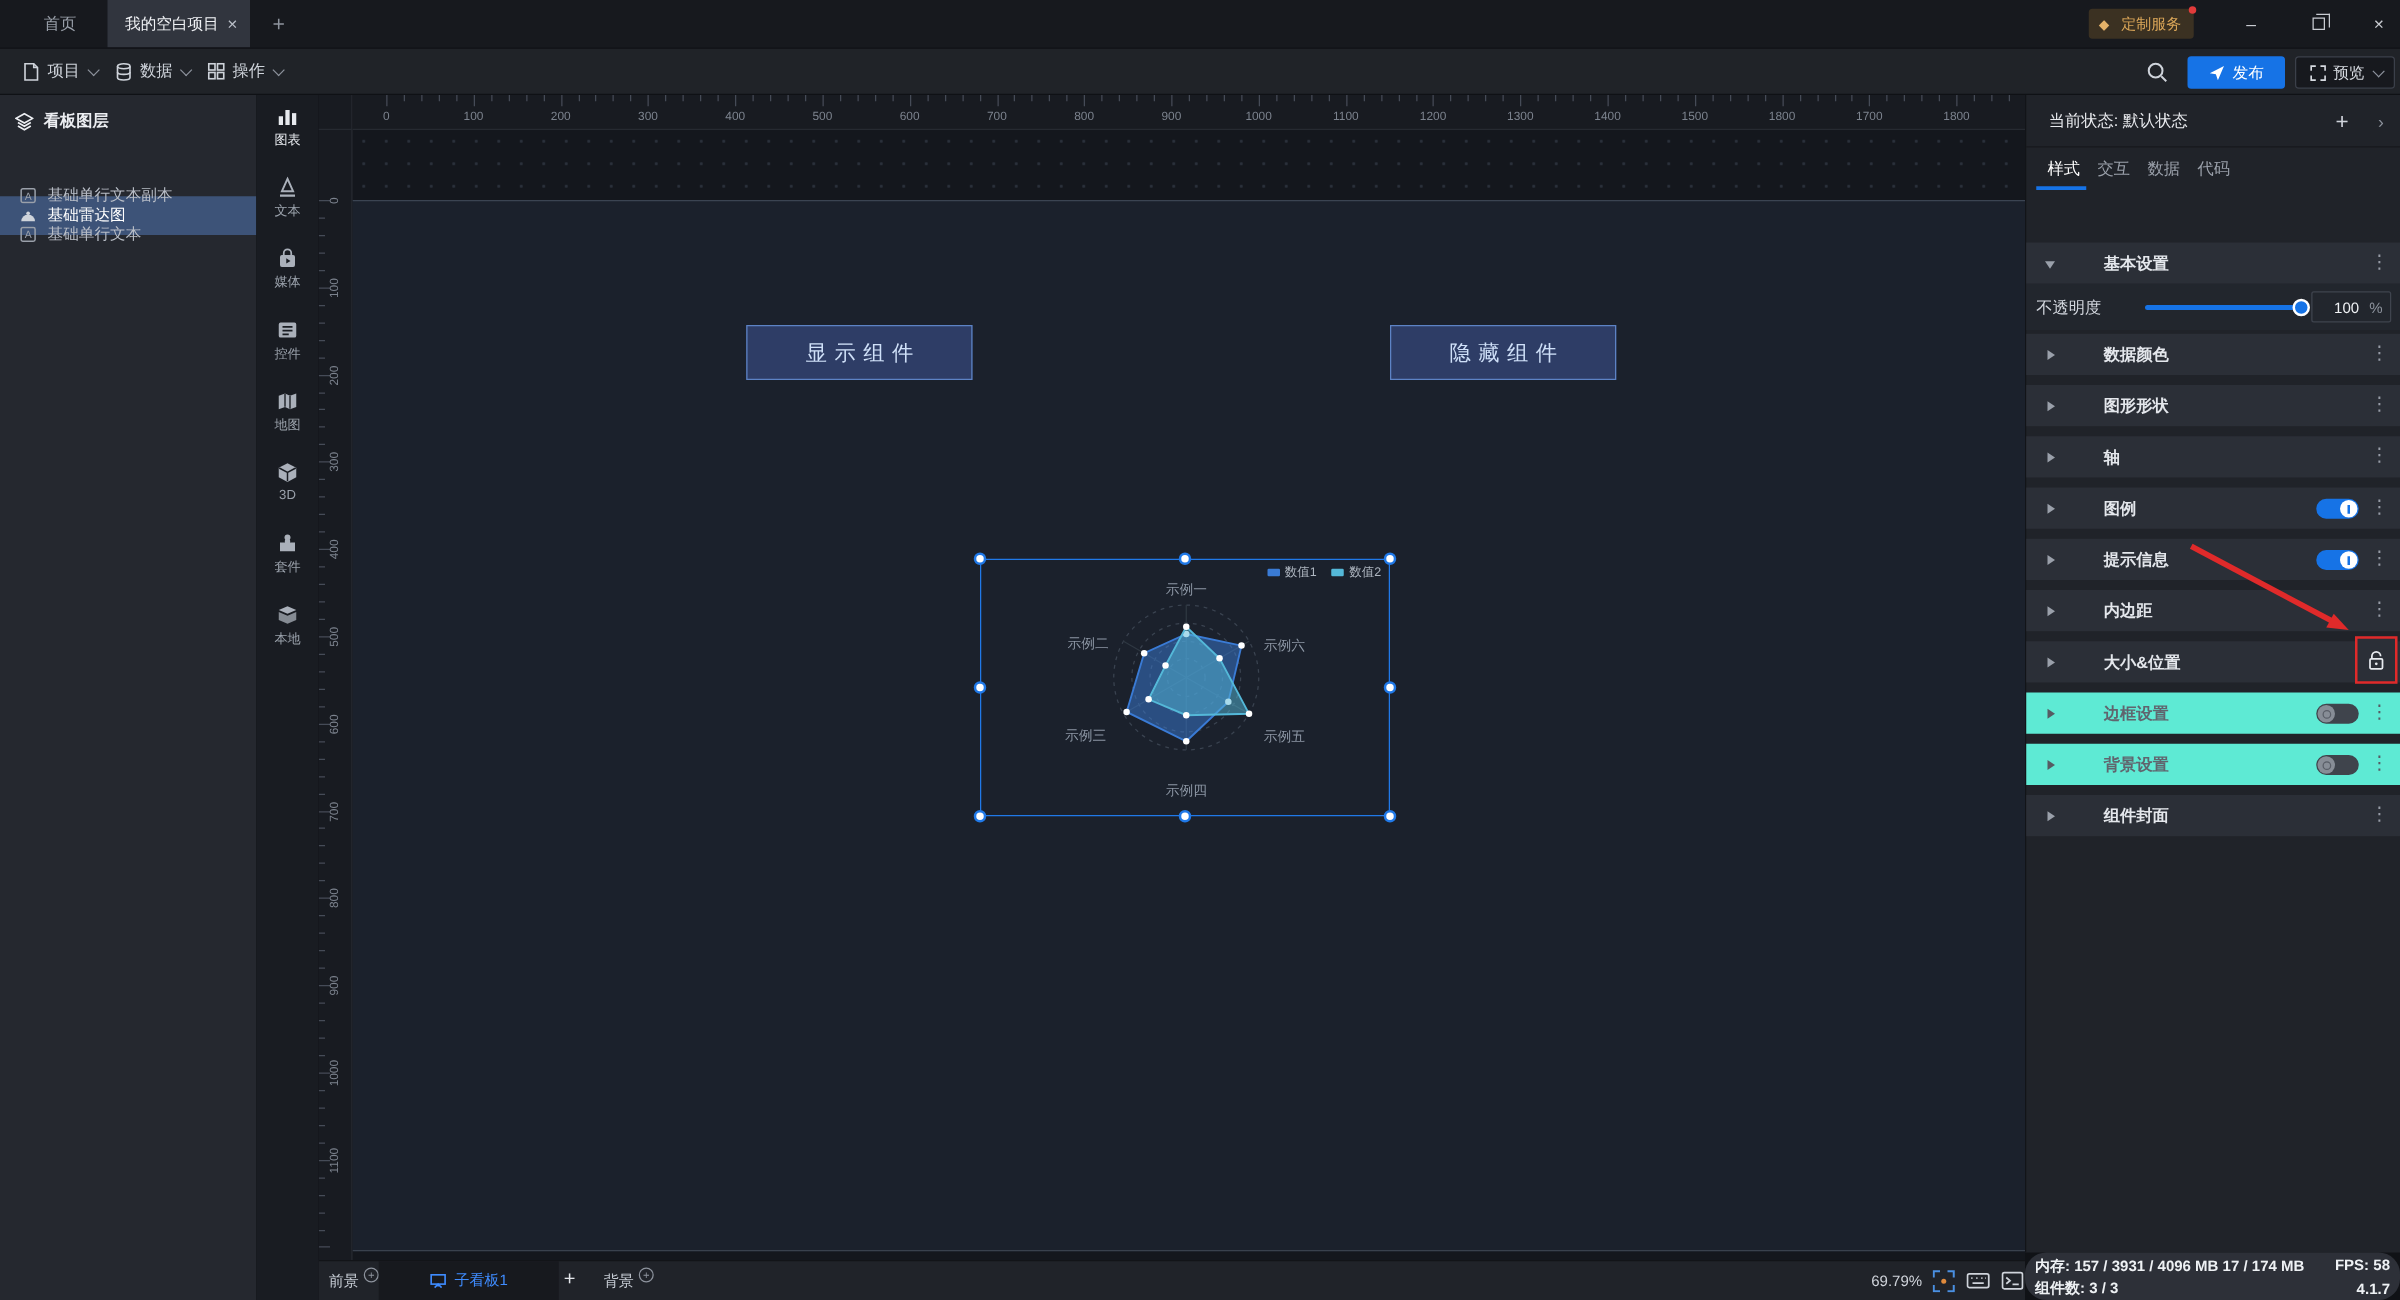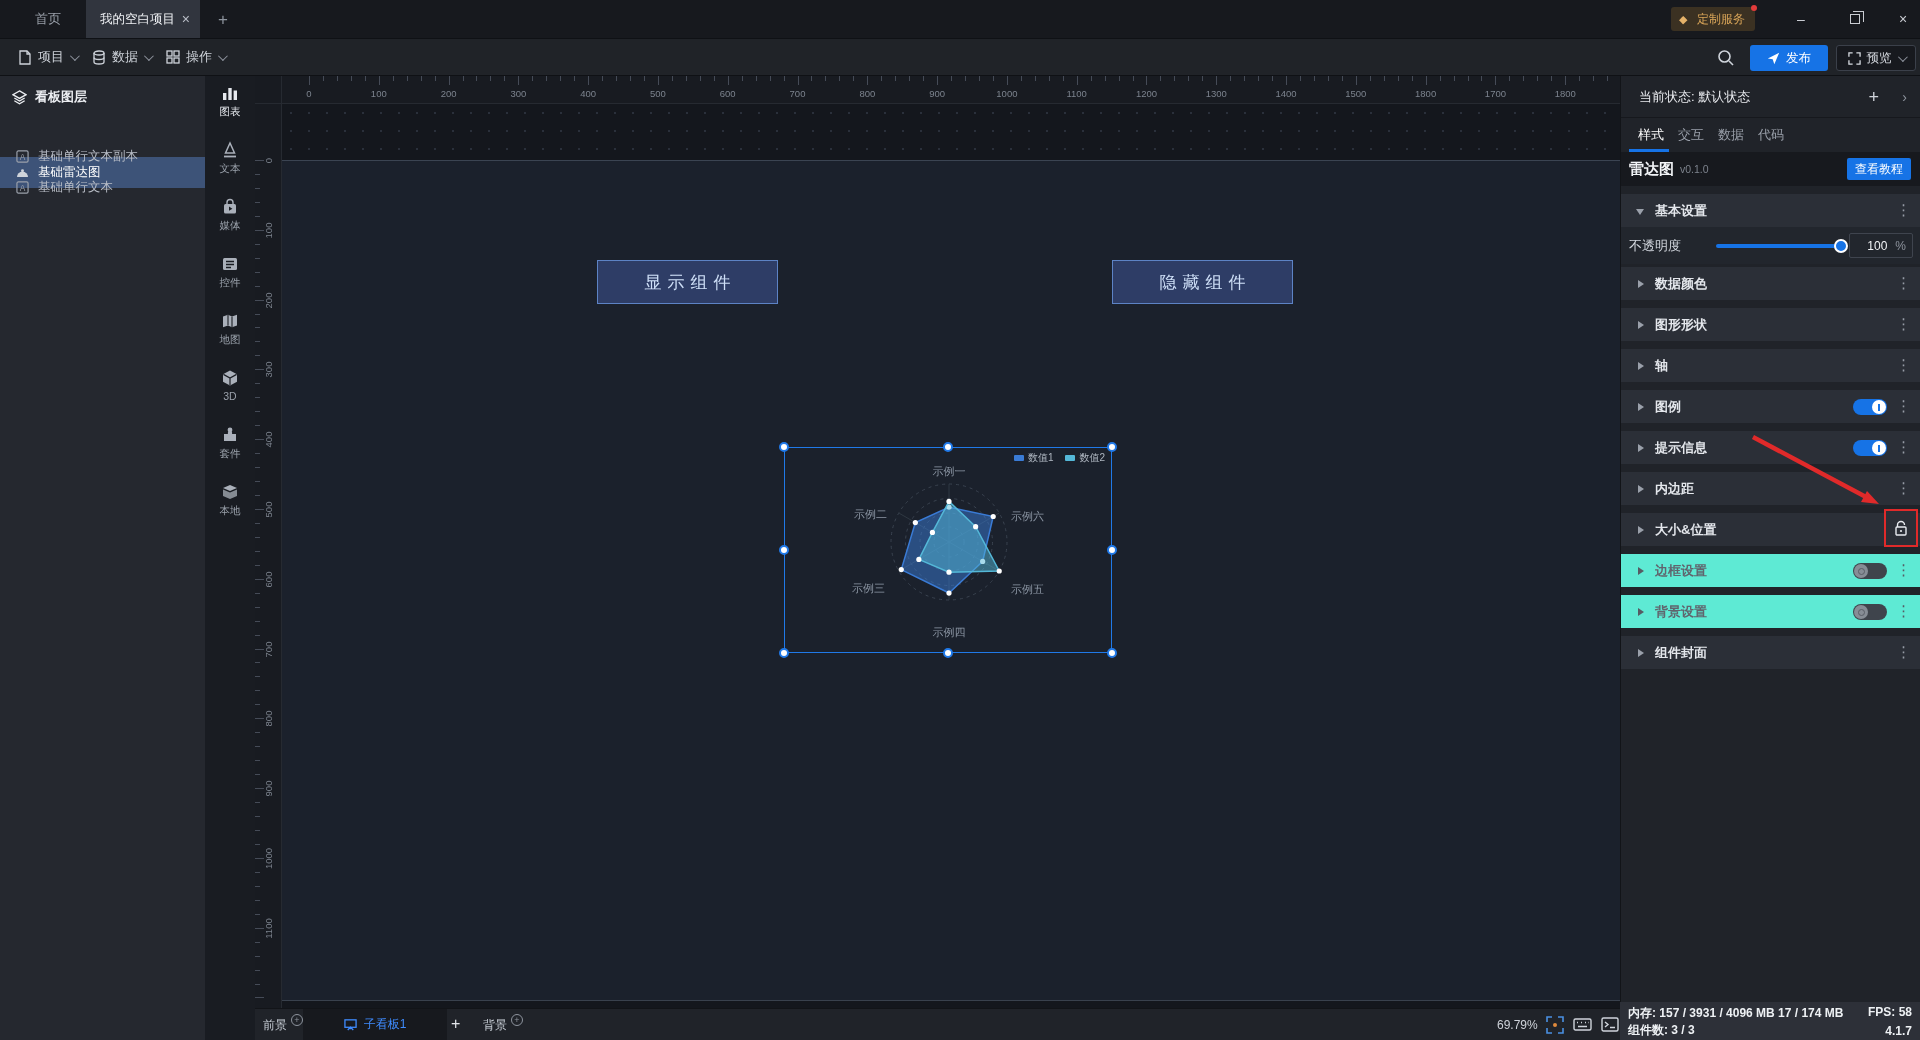--- a/index.html
+++ b/index.html
@@ -78,21 +78,21 @@
   #state-plus { position:absolute; right:42px; top:11px; color:#cfd3da; font-size:18px; }
   #state-arrow { position:absolute; right:14px; top:13px; color:#8d939d; font-size:14px; }
   #insp-tabs { position:absolute; left:0; top:42px; width:300px; height:34px; }
   .insp-tab { position:absolute; top:8px; font-size:13px; color:#9aa0aa; }
   .insp-tab.on { color:#fff; }
   #tab-underline { position:absolute; left:8px; top:31px; width:40px; height:3px; background:#1673e6; }
   #comp-title { position:absolute; left:0; top:76px; width:300px; height:34px; background:#17191e; display:flex; align-items:center; padding-left:8px; gap:6px; }
   #comp-title .name { color:#f2f4f7; font-size:15px; font-weight:bold; }
   #comp-title .ver { color:#7d838d; font-size:10.5px; }
   #tutorial-btn { position:absolute; right:10px; top:6px; height:22px; padding:0 8px; background:#1673e6; border-radius:2px; color:#fff; font-size:12px; display:flex; align-items:center; }
-  .sect { position:absolute; left:0; width:300px; height:33px; background:#2b2f37; display:flex; align-items:center; }
+  .sect { position:absolute; left:0; width:300px; height:33px; background:#2b2f37; display:flex; align-items:center;padding-left:28px; }
   .sect.dim { background:#5eead4;text-align:right; }
   .sect .lbl { margin-left:34px; font-size:13px; font-weight:bold; color:#e4e7ec; }
   .sect.dim .lbl { color:#60656e; }
   .tri-r { position:absolute; left:17px; width:0; height:0; border-left:6px solid #9aa0aa; border-top:4px solid transparent; border-bottom:4px solid transparent; }
   .tri-d { position:absolute; left:15px; width:0; height:0; border-top:6px solid #9aa0aa; border-left:4px solid transparent; border-right:4px solid transparent; margin-top:2px; }
   .sect.dim .tri-r { border-left-color:#565b63; }
   .vdots { position:absolute; right:10px; top:8px; color:#969ca6; font-size:15px; line-height:16px; }
   .sect.dim .vdots { color:#565b63; }
   .toggle { position:absolute; right:34px; top:9px; width:34px; height:16px; border-radius:8px; }
   .toggle.on { background:#1673e6; }
@@ -105,21 +105,21 @@
   #lock-box { position:absolute; right:3px; top:-4px; width:34px; height:38px; border:2px solid #e02a2a; display:flex; align-items:center; justify-content:center; background:#2b2f37; }
   #opacity-row { position:absolute; left:0; top:151px; width:300px; height:37px; background:#22262d; display:flex; align-items:center; }
   #opacity-row .lbl { margin-left:8px; font-size:13px; color:#d3d7de; }
   #slider { position:absolute; left:95px; top:17px; width:125px; height:4px; border-radius:2px; background:#1673e6; }
   #slider .knob2 { position:absolute; right:-7px; top:-5px; width:14px; height:14px; border-radius:50%; background:#1673e6; border:2px solid #fff; }
   #opacity-box { position:absolute; left:228px; top:6px; width:64px; height:25px; border:1px solid #3f444e; border-radius:2px; display:flex; align-items:center; justify-content:flex-end; padding-right:6px; gap:8px; }
   #opacity-box .val { color:#f0f2f5; font-size:12px; }
   #opacity-box .unit { color:#8d939d; font-size:12px; }
 
   
-  #statusbar { left:1620px; top:1002px; width:300px; height:38px; background:#2d3038; color:#eef1f4; font-size:12px; font-weight:bold; }
+  #statusbar { left:1620px; top:1002px; width:300px; height:38px; background:#2d3038; color:#eef1f4; font-size:12px; font-weight:bold;border-radius:17px; }
   #statusbar .row { position:absolute; left:8px; right:8px; display:flex; justify-content:space-between; }
 
   #overlay { left:0; top:0; width:1920px; height:1040px; pointer-events:none; z-index:60; }
   svg { display:block; }
 </style>
 </head>
 <body>
 
 <div id="titlebar" class="abs">
   <div class="tab home abs">首页</div>
@@ -599,25 +599,20 @@
     <span id="state-plus">+</span>
     <span id="state-arrow">›</span>
   </div>
   <div id="insp-tabs">
     <div id="tab-underline"></div>
   <div class="insp-tab on" style="left: 17px;">样式</div>
       <div class="insp-tab" style="left: 57px;">交互</div>
       <div class="insp-tab" style="left: 97px;">数据</div>
       <div class="insp-tab" style="left: 137px;">代码</div>
     </div>
-  <div id="comp-title">
-    <span class="name">雷达图</span>
-    <span class="ver">v0.1.0</span>
-    <span id="tutorial-btn">查看教程</span>
-  </div>
   <div id="sections">
       <div class="sect" style="top: 118px;">
         <span class="tri-d"></span>
         <span class="lbl">基本设置</span>
         <span class="vdots">⋮</span>
       </div>
       <div class="sect" style="top: 191px;">
         <span class="tri-r"></span>
         <span class="lbl">数据颜色</span>
         <span class="vdots">⋮</span>

